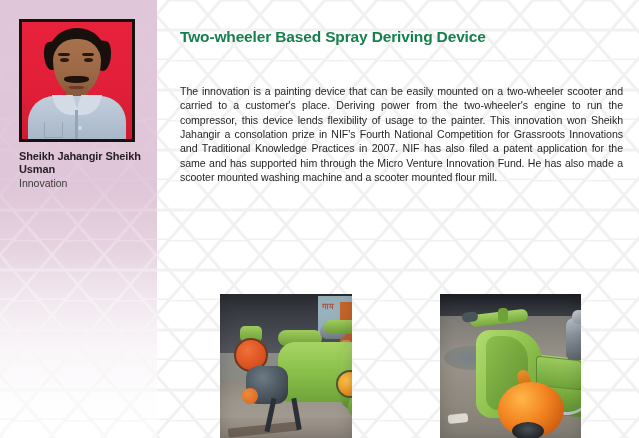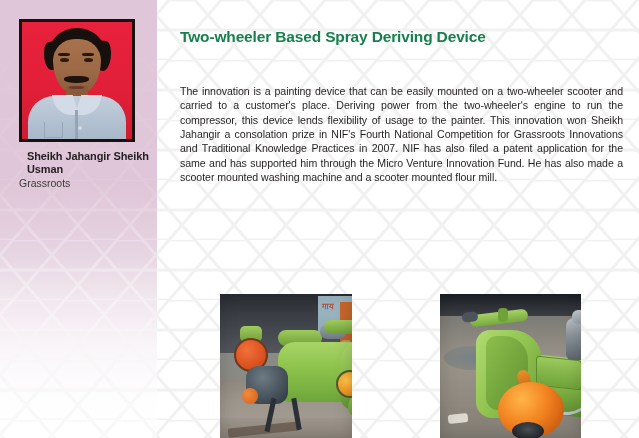--- a/index.html
+++ b/index.html
@@ -188,21 +188,20 @@
   .person-name {
     position: absolute;
     left: 19px;
     top: 150px;
     width: 132px;
     font-size: 11px;
     font-weight: bold;
     color: #231f20;
     line-height: 13px;
     letter-spacing: -0.1px;
-    margin-left: 8px;
   }
   .person-state {
     position: absolute;
     left: 19px;
     top: 177px;
     width: 132px;
     font-size: 10.5px;
     color: #3b3b3b;
     line-height: 12px;
   }
@@ -533,21 +532,21 @@
           <div class="pt-collar-l"></div>
           <div class="pt-collar-r"></div>
           <div class="pt-placket"></div>
           <div class="pt-pocket"></div>
           <div class="pt-button"></div>
         </div>
       </div>
 
       <div class="person-name">Sheikh Jahangir Sheikh Usman</div>
 
-      <div class="person-state">Grassroots</div>
+      <div class="person-state">Innovation</div>
     </div>
   </aside>
 
   <main class="content">
 
     <h1 class="article-title">Two-wheeler Based Spray Deriving Device</h1>
 
     <p class="article-body">The innovation is  a painting device that can be easily mounted on a two-wheeler scooter and carried to a customer's place. Deriving power from the two-wheeler's engine to run the compressor, this device lends flexibility of usage to the painter. This innovation won Sheikh Jahangir a consolation prize in NIF's Fourth National Competition for Grassroots Innovations and Traditional Knowledge Practices in 2007. NIF has also filed a patent application for the same and has supported him through the Micro Venture Innovation Fund. He has also made a scooter mounted washing machine and a scooter mounted flour mill.</p>
 
     <div class="photo-row">

